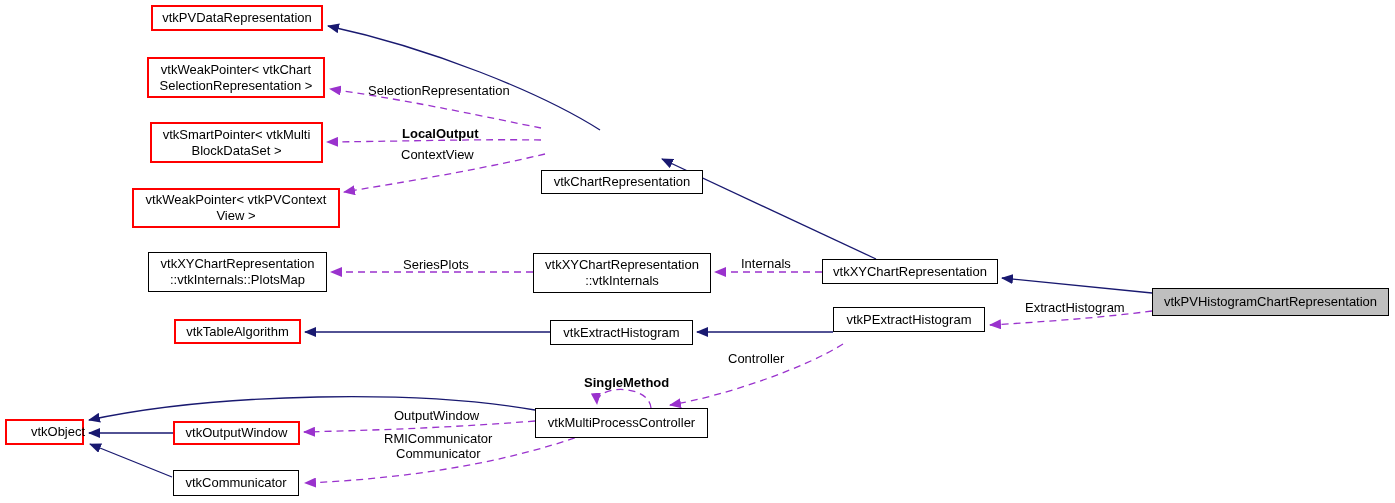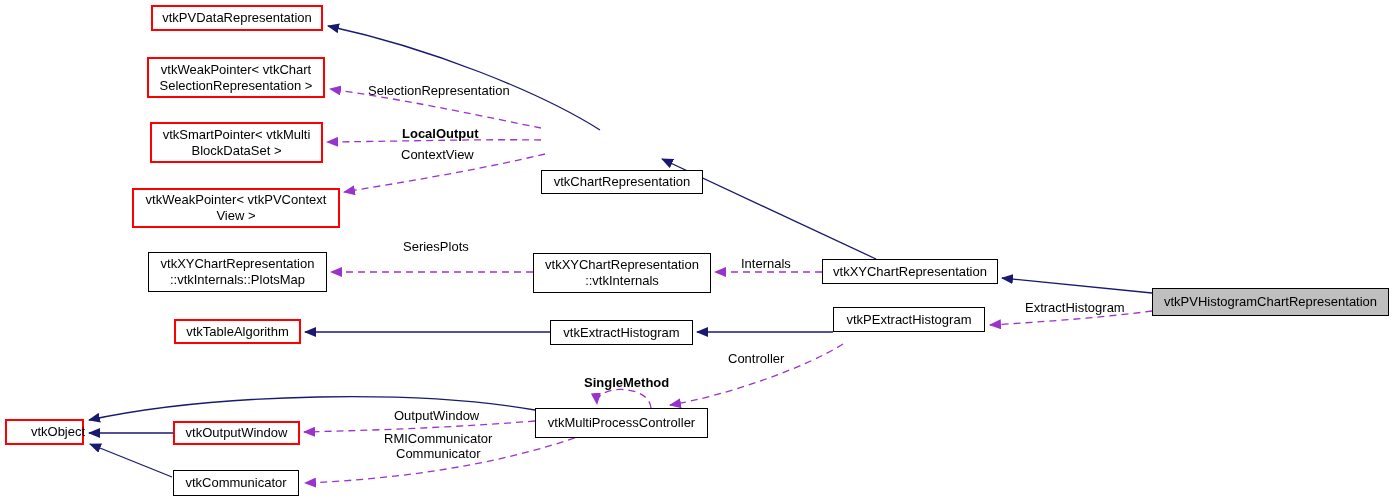--- a/index.html
+++ b/index.html
@@ -124,21 +124,21 @@
   <div class="node ref" style="left:173px; top:421px; width:127px; height:24px;">vtkOutputWindow</div>
 
   <div class="node" style="left:173px; top:470px; width:126px; height:26px;">vtkCommunicator</div>
 
   <div class="elabel" style="left:368px; top:84px;">SelectionRepresentation</div>
 
   <div class="elabel" style="left:402px; top:127px;font-weight:bold;">LocalOutput</div>
 
   <div class="elabel" style="left:401px; top:148px;">ContextView</div>
 
-  <div class="elabel" style="left:403px; top:240px;">SeriesPlots</div>
+  <div class="elabel" style="left:403px; top:258px;">SeriesPlots</div>
 
   <div class="elabel" style="left:741px; top:257px;">Internals</div>
 
   <div class="elabel" style="left:1025px; top:301px;">ExtractHistogram</div>
 
   <div class="elabel" style="left:728px; top:352px;">Controller</div>
 
   <div class="elabel" style="left:584px; top:376px;font-weight:bold;">SingleMethod</div>
 
   <div class="elabel" style="left:394px; top:409px;">OutputWindow</div>

